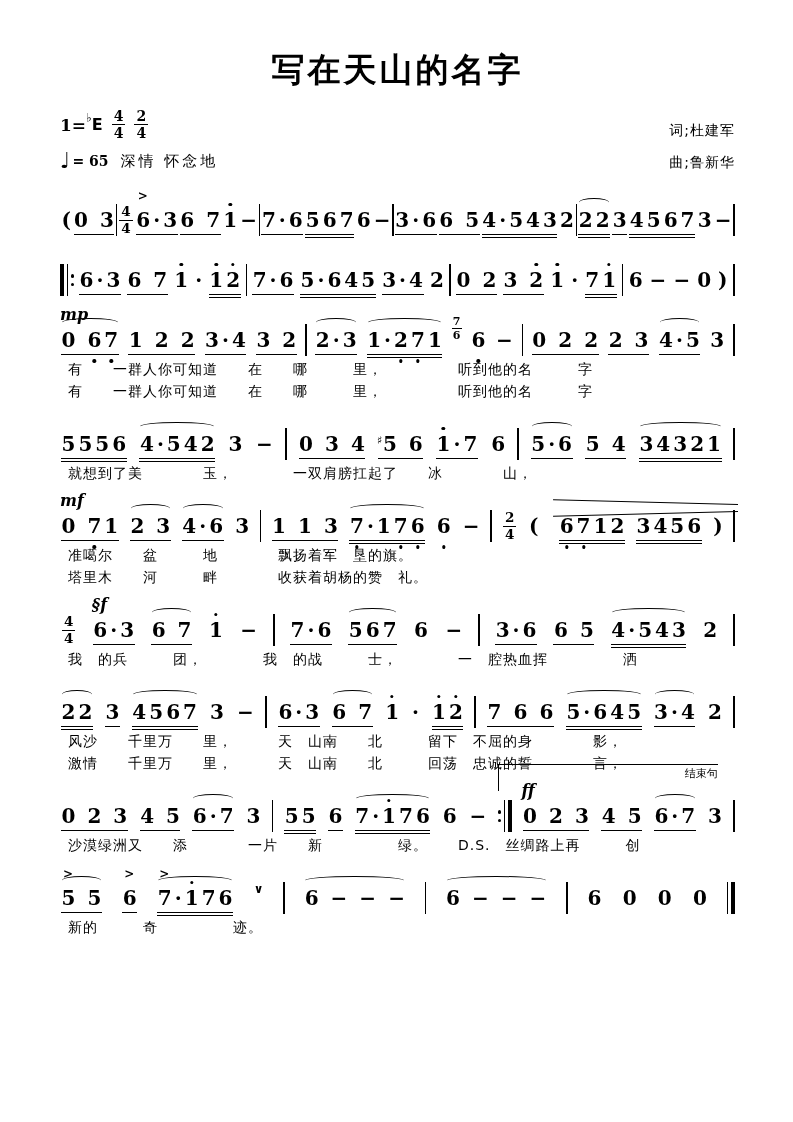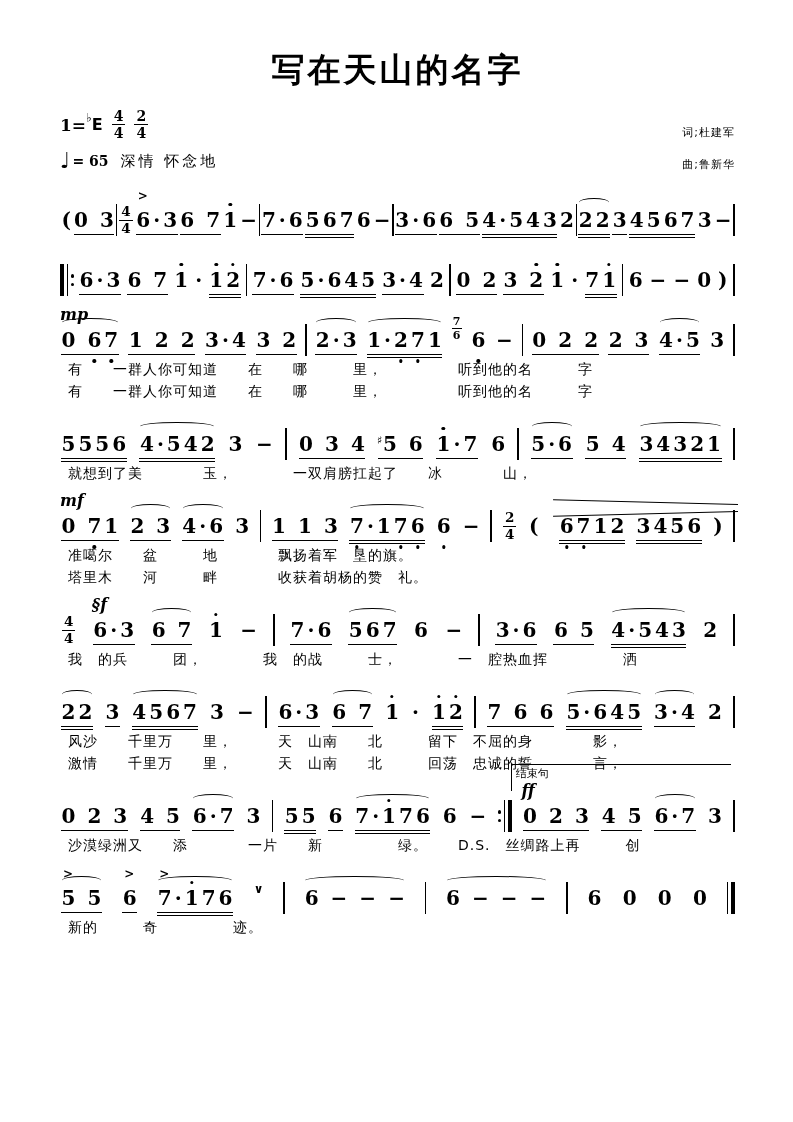--- a/index.html
+++ b/index.html
@@ -8,21 +8,21 @@
     background:#ffffff;color:#000;overflow:hidden;
     font-family:"DejaVu Sans","Liberation Sans",sans-serif;
   }
   .inner{padding:40px 58px 0 60px;}
   
   .title{
     text-align:center;font-size:33px;font-weight:700;letter-spacing:3px;
     margin:8px 0 16px 0;
   }
   .metarow{display:flex;justify-content:space-between;align-items:flex-end;margin-bottom:10px;}
-  .credit{font-size:11px;letter-spacing:1px;}
+  .credit{font-size:14px;letter-spacing:1px;}
   .keysig{display:flex;align-items:center;font-weight:700;}
   .keysig .kp{font-size:17px;font-family:"DejaVu Serif",serif;}
   .keysig .flat{font-size:12px;vertical-align:super;position:relative;top:-7px;font-family:"DejaVu Serif",serif;}
   .keysig .klet{font-size:16px;}
   .frac{display:inline-flex;flex-direction:column;align-items:center;line-height:1;
         font-size:14px;font-weight:700;margin-left:9px;font-family:"DejaVu Serif",serif;}
   .frac .fn{padding:0 2px 1px 2px;border-bottom:1.6px solid #000;}
   .frac .fd{padding-top:1px;}
   .temporow{display:flex;align-items:center;}
   .temporow .tnote{font-size:22px;line-height:1;}
@@ -50,23 +50,23 @@
        border-top:1.7px solid #000;border-radius:100% 100% 0 0;}
   .accm{position:absolute;top:-19px;left:3px;font-size:12px;font-weight:700;font-style:normal;}
   .dyn{position:absolute;top:-23px;left:0;font-weight:700;font-size:16px;
        white-space:nowrap;font-family:"DejaVu Serif",serif;}
   
   .bar{position:relative;display:inline-flex;align-items:center;gap:2.5px;height:32px;}
   .bl{width:1.6px;height:32px;background:#000;}
   .blk{width:4px;height:32px;background:#000;}
   .dots{display:flex;flex-direction:column;justify-content:center;gap:5px;height:32px;}
   .dots i{width:3.5px;height:3.5px;border-radius:50%;background:#000;display:block;}
-  .endbox{position:absolute;top:-36px;left:13px;width:215px;border-top:1.5px solid #000;
+  .endbox{position:absolute;top:-36px;left:0;width:215px;border-top:1.5px solid #000;
           border-left:1.5px solid #000;font-size:11px;padding:1px 0 10px 4px;white-space:nowrap;
-          font-family:"DejaVu Sans",sans-serif;}
+          font-family:"DejaVu Sans",sans-serif;text-align:right;}
   
   .ts{display:inline-flex;flex-direction:column;align-items:center;line-height:1;
       font-size:13.5px;font-weight:700;margin:0 2px;}
   .ts .fn{padding:0 2px 1px 2px;border-bottom:1.6px solid #000;}
   .ts .fd{padding-top:1px;}
   
   .gr{display:inline-flex;flex-direction:column;align-items:center;line-height:1;
       font-size:11px;font-weight:700;transform:translateY(-12px);margin:0 1px;}
   .gr .gn{border-bottom:1.2px solid #000;padding:0 1px 1px 1px;}
   .gr .gd{padding-top:1px;}

